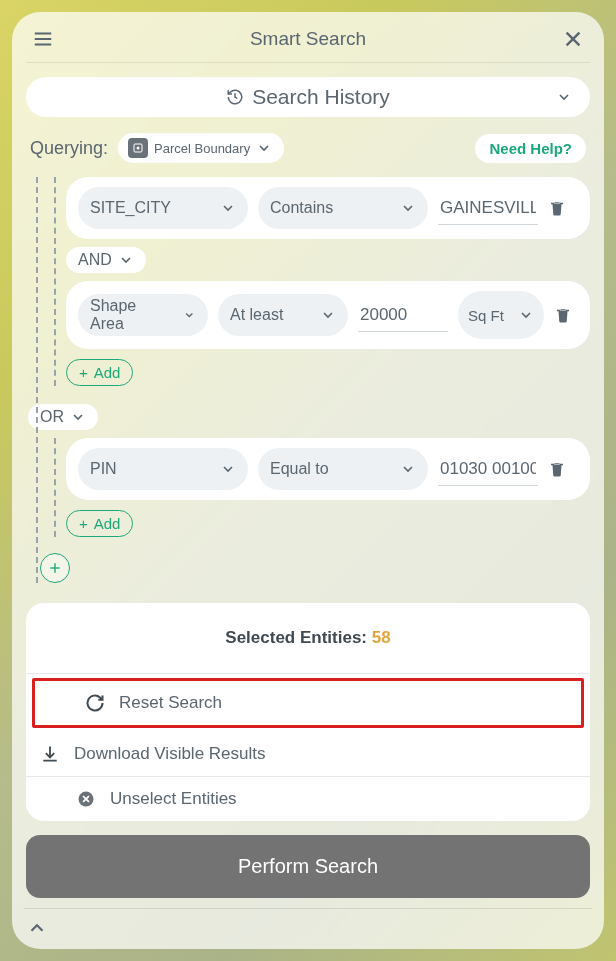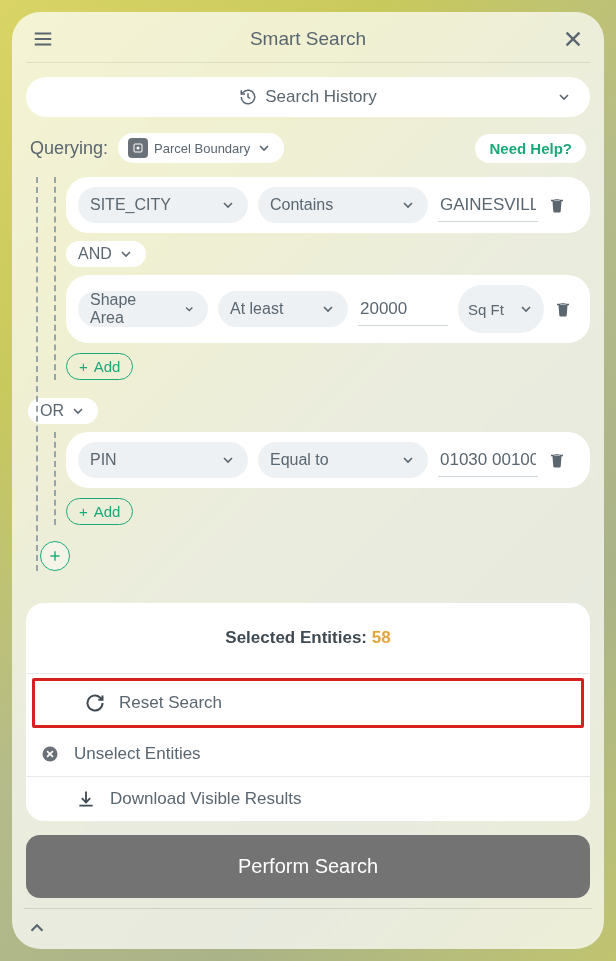--- a/index.html
+++ b/index.html
@@ -32,21 +32,21 @@
   .history {
     margin: 14px 0 14px 0;
     background: #fff;
     border-radius: 999px;
     height: 40px;
     display: flex;
     align-items: center;
     justify-content: center;
     position: relative;
     color: #5a6670;
-    font-size: 17px;
+    font-size: 21px;
   }
   .history .chev { position: absolute; right: 18px; }
   .row { display: flex; align-items: center; gap: 8px; }
   .querying-row { padding: 2px 4px 14px 4px; display:flex; align-items:center; justify-content:space-between; }
   .querying-label { font-size: 18px; color: #5a6670; }
   .layer-chip {
     background: #fff; border-radius: 999px; padding: 5px 12px 5px 10px;
     display: inline-flex; align-items: center; gap: 6px; font-size: 13px; color:#5a6670;
   }
   .layer-icon {
@@ -59,21 +59,21 @@
   }
   .query-area { position: relative; padding-left: 18px; }
   .vline { position:absolute; left:10px; top:0; bottom:0; border-left: 2px dashed #9aa3ab; }
   .group { position: relative; padding-left: 22px; margin-bottom: 10px; }
   .group .gvline { position:absolute; left:10px; top:0; bottom:0; border-left: 2px dashed #9aa3ab; }
   .card {
     background:#fff; border-radius: 22px; padding: 10px 12px;
     display:flex; align-items:center; gap:10px; flex-wrap:wrap;
   }
   .pill {
-    background:#eef1f3; border-radius: 999px; height:36px;
+    background:#eef1f3; border-radius: 999px; height:42px;
     display:inline-flex; align-items:center; justify-content:space-between;
     padding: 0 12px; color:#5a6670; font-size:16px; gap:14px;
   }
   .pill.small { height:48px; font-size:15px; padding:0 10px; }
   .input-underline {
     border: none; border-bottom: 1px solid #cfd6db; background:transparent;
     font-size:17px; color:#5a6670; padding: 6px 2px; outline:none;
   }
   .trash { color:#5a6670; cursor:pointer; display:inline-flex; }
   .op-chip {
@@ -305,37 +305,37 @@
           <svg width="20" height="20" viewBox="0 0 24 24" fill="none" stroke="#3f4a53" stroke-width="2.4">
               <path d="M21 12a9 9 0 1 1-3-6.7L21 8"></path>
               <polyline points="21 3 21 8 16 8"></polyline>
             </svg>
         </span>
         <span>Reset Search</span>
       </div>
     </div>
     <div class="bottom-item">
       <span>
+        <svg width="20" height="20" viewBox="0 0 24 24" fill="none" stroke="#3f4a53" stroke-width="2.2">
+            <path d="M12 3v12"></path>
+            <polyline points="7 11 12 16 17 11"></polyline>
+            <path d="M4 20h16"></path>
+          </svg>
+      </span>
+      <span>Download Visible Results</span>
+    </div>
+    <div class="bottom-item">
+      <span>
         <svg width="20" height="20" viewBox="0 0 24 24">
             <circle cx="12" cy="12" r="9" fill="#6b7178"></circle>
             <line x1="8.5" y1="8.5" x2="15.5" y2="15.5" stroke="#fff" stroke-width="2"></line>
             <line x1="15.5" y1="8.5" x2="8.5" y2="15.5" stroke="#fff" stroke-width="2"></line>
           </svg>
       </span>
       <span>Unselect Entities</span>
-    </div>
-    <div class="bottom-item">
-      <span>
-        <svg width="20" height="20" viewBox="0 0 24 24" fill="none" stroke="#3f4a53" stroke-width="2.2">
-            <path d="M12 3v12"></path>
-            <polyline points="7 11 12 16 17 11"></polyline>
-            <path d="M4 20h16"></path>
-          </svg>
-      </span>
-      <span>Download Visible Results</span>
     </div>
   </div>
 
   <div class="perform">
     <span>Perform Search</span>
   </div>
 
   <div class="footer-rule"></div>
   <div class="collapse">
     <svg width="22" height="22" viewBox="0 0 24 24" fill="none" stroke="currentColor" stroke-width="2.4">

